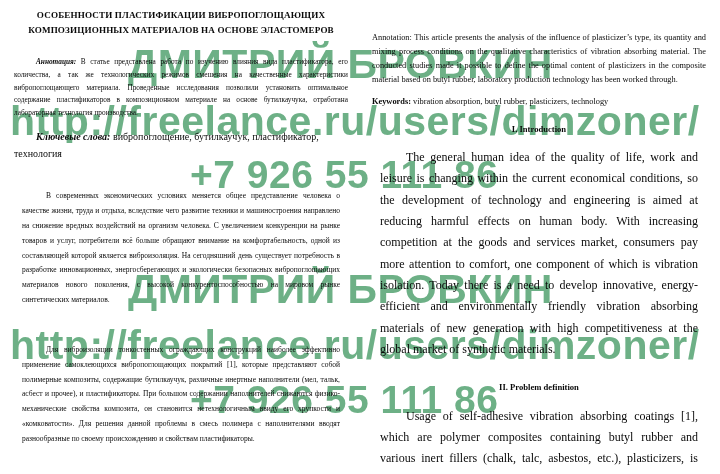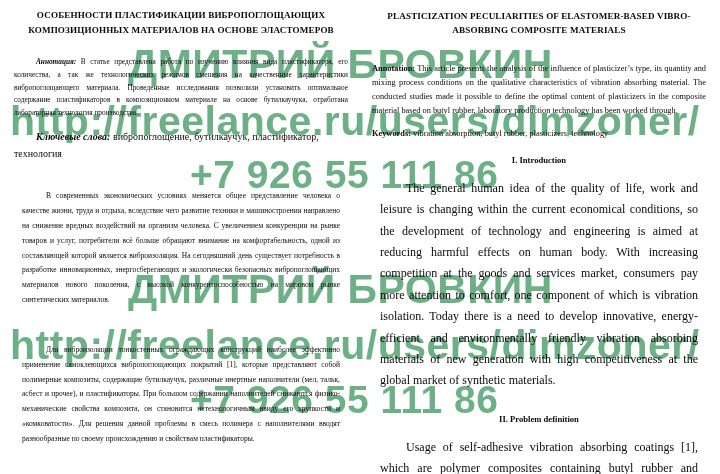--- a/index.html
+++ b/index.html
@@ -96,21 +96,21 @@
   .col-right .abstract {
     font-size: 8.35px;
     line-height: 1.66;
     text-indent: 0;
   }
   .abstract .lead {
     font-weight: bold;
     font-style: italic;
   }
   .col-right .abstract .lead {
-    font-weight: bold;
+    font-weight: normal;
     font-style: normal;
   }
 
   .keywords {
     font-size: 10px;
     line-height: 1.7;
     text-align: left;
     margin: 0;
     text-indent: 22px;
   }
@@ -190,21 +190,20 @@
 
       <div class="sp-xs"></div>
       <p class="body-par">В современных экономических условиях меняется общее представление человека о качестве жизни, труда и отдыха, вследствие чего развитие техники и машиностроения направлено на снижение вредных воздействий на организм человека. С увеличением конкуренции на рынке товаров и услуг, потребители всё больше обращают внимание на комфортабельность, одной из составляющей которой является виброизоляция. На сегодняшний день существует потребность в разработке инновационных, энергосберегающих и экологически безопасных вибропоглощающих материалов нового поколения, с высокой конкурентоспособностью на мировом рынке синтетических материалов.</p>
       <div class="sp-m"></div>
 
       <div class="sp-xs"></div>
       <p class="body-par">Для виброизоляции тонкостенных ограждающих конструкций наиболее эффективно применение самоклеющихся вибропоглощающих покрытий [1], которые представляют собой полимерные композиты, содержащие бутилкаучук, различные инертные наполнители (мел, тальк, асбест и прочее), и пластификаторы. При большом содержании наполнителей снижаются физико-механические свойства композита, он становится нетехнологичным ввиду его хрупкости и «комковатости». Для решения данной проблемы в смесь полимера с наполнителями вводят разнообразные по своему происхождению и свойствам пластификаторы.</p>
     </div>
 
     <div class="column col-right">
-      <div class="doc-title">PLASTICIZATION PECULIARITIES OF ELASTOMER-BASED VIBRO-ABSORBING COMPOSITE MATERIALS</div>
       <div class="sp-xl"></div>
 
       <p class="abstract">
         <span class="lead">Annotation:</span><span> This article presents the analysis of the influence of plasticizer’s type, its quantity and mixing process conditions on the qualitative characteristics of vibration absorbing material. The conducted studies made it possible to define the optimal content of plasticizers in the composite material based on butyl rubber, laboratory production technology has been worked through.</span>
       </p>
       <div class="sp-s"></div>
 
       <p class="keywords">
         <span class="lead">Keywords:</span><span> vibration absorption, butyl rubber, plasticizers, technology</span>
       </p>

